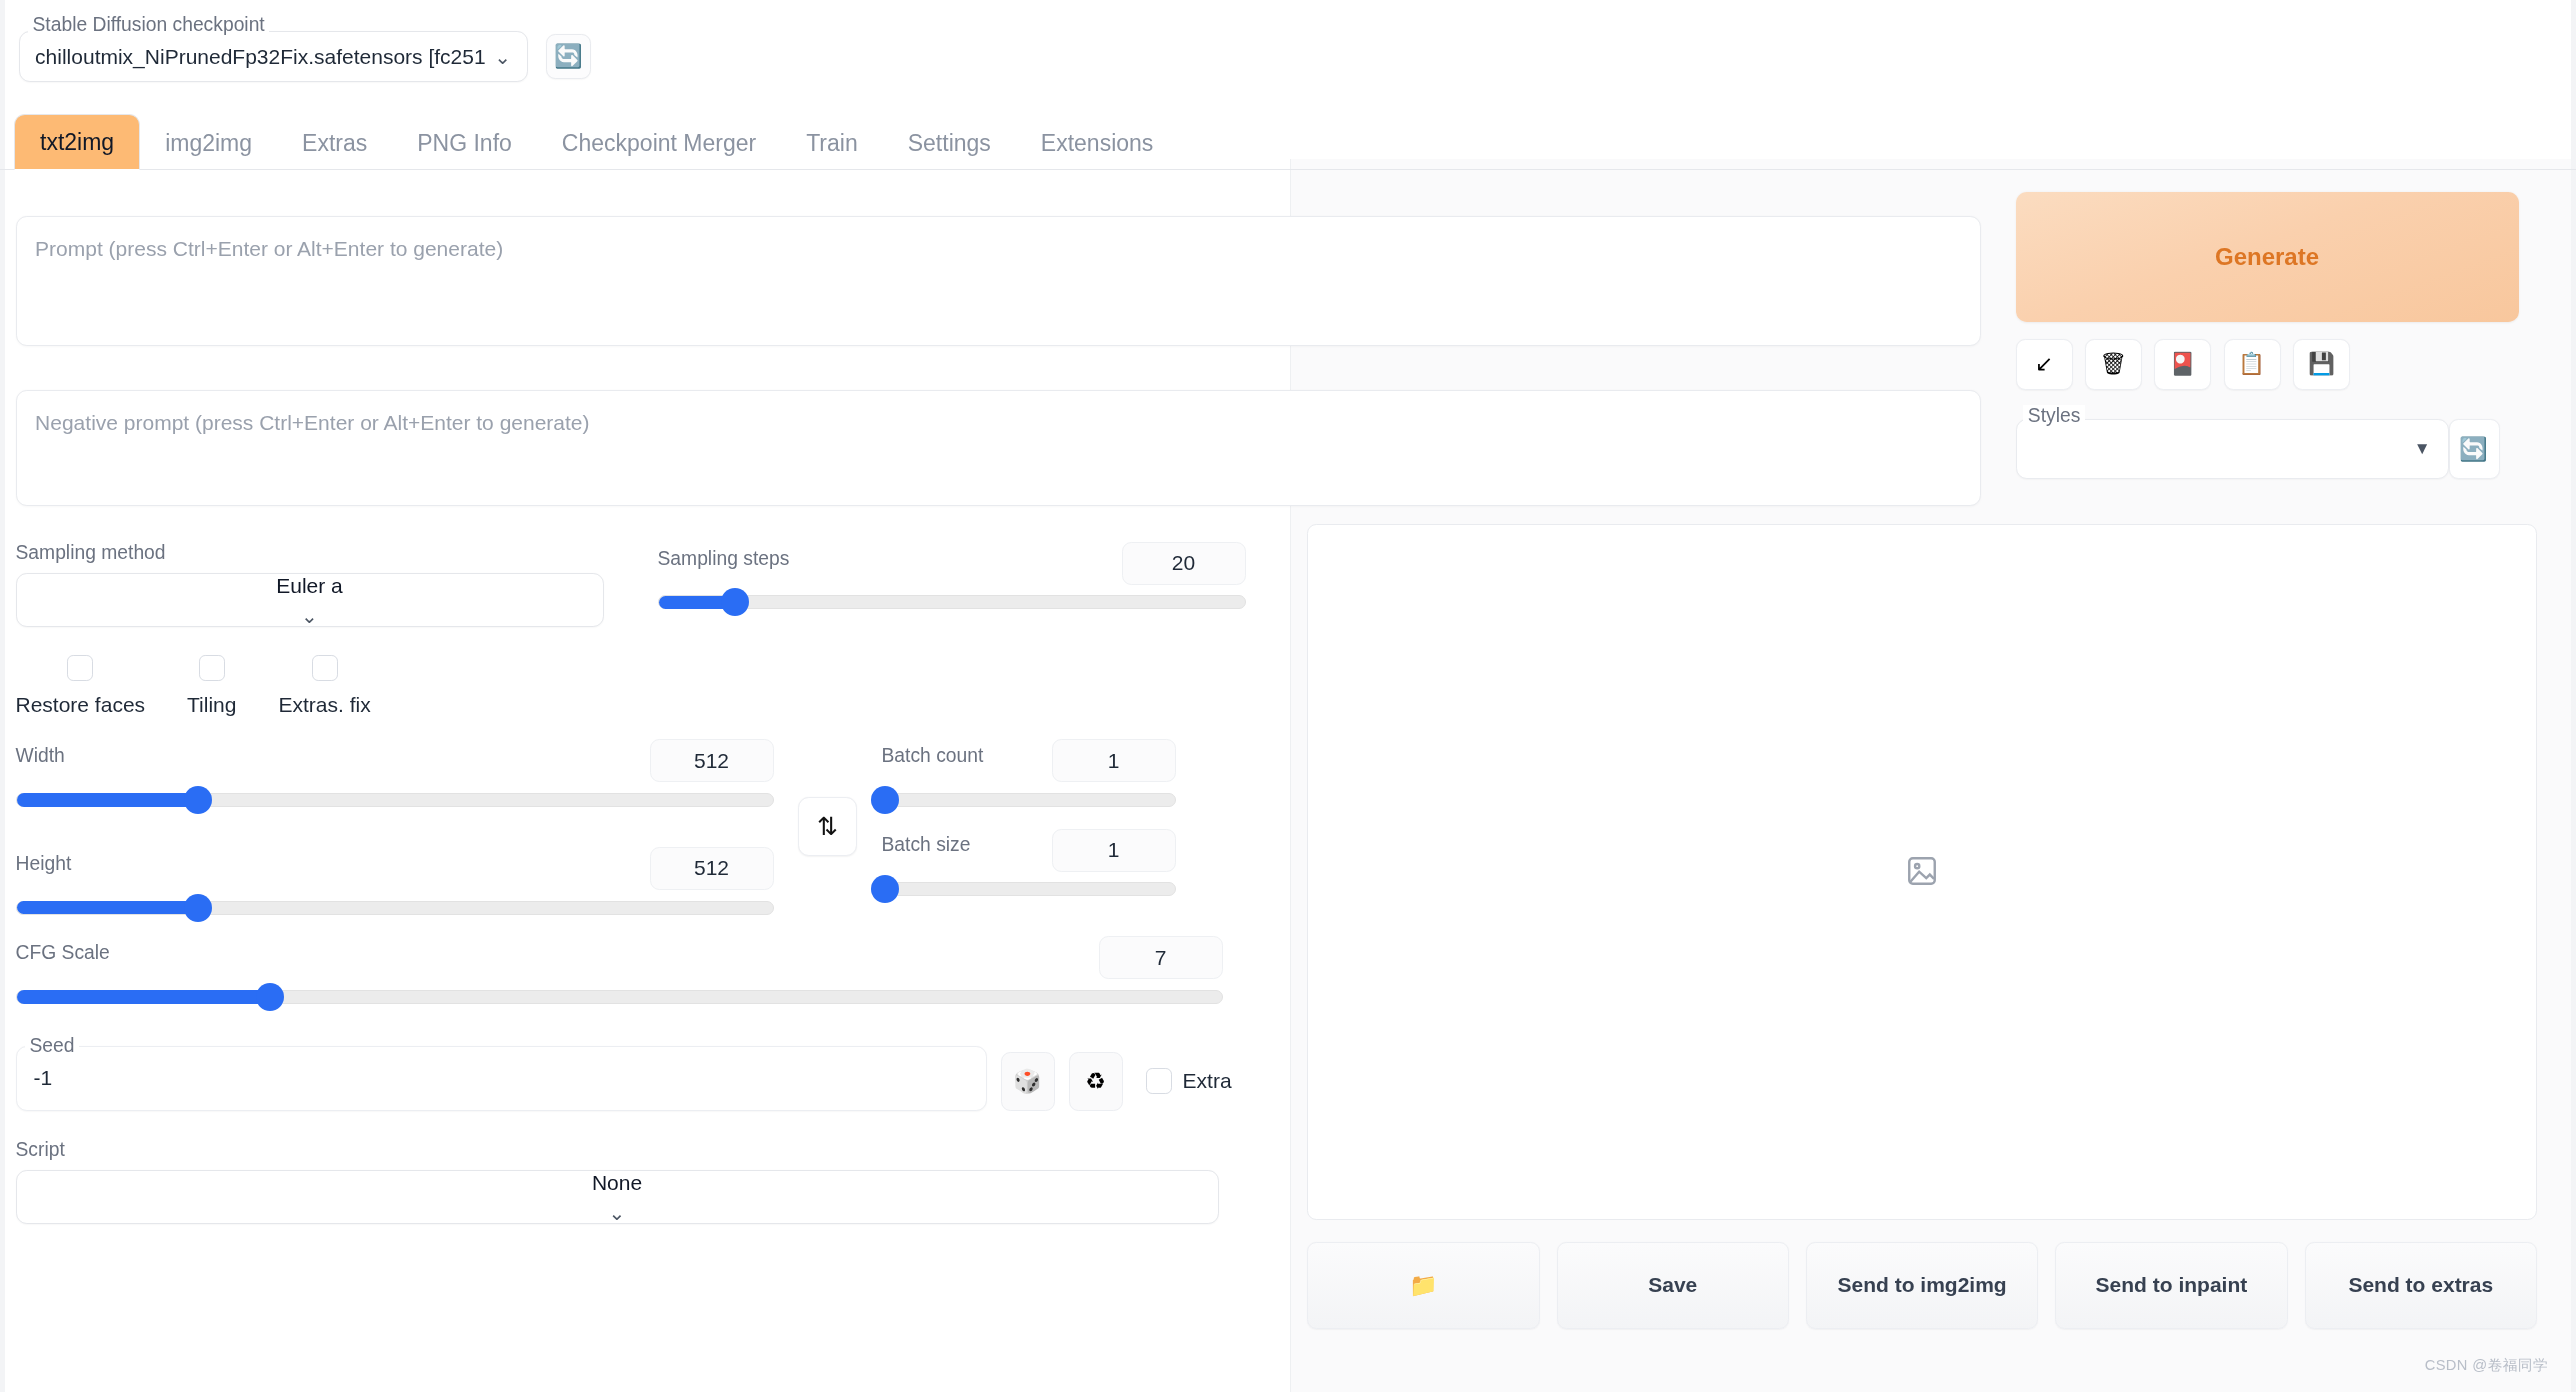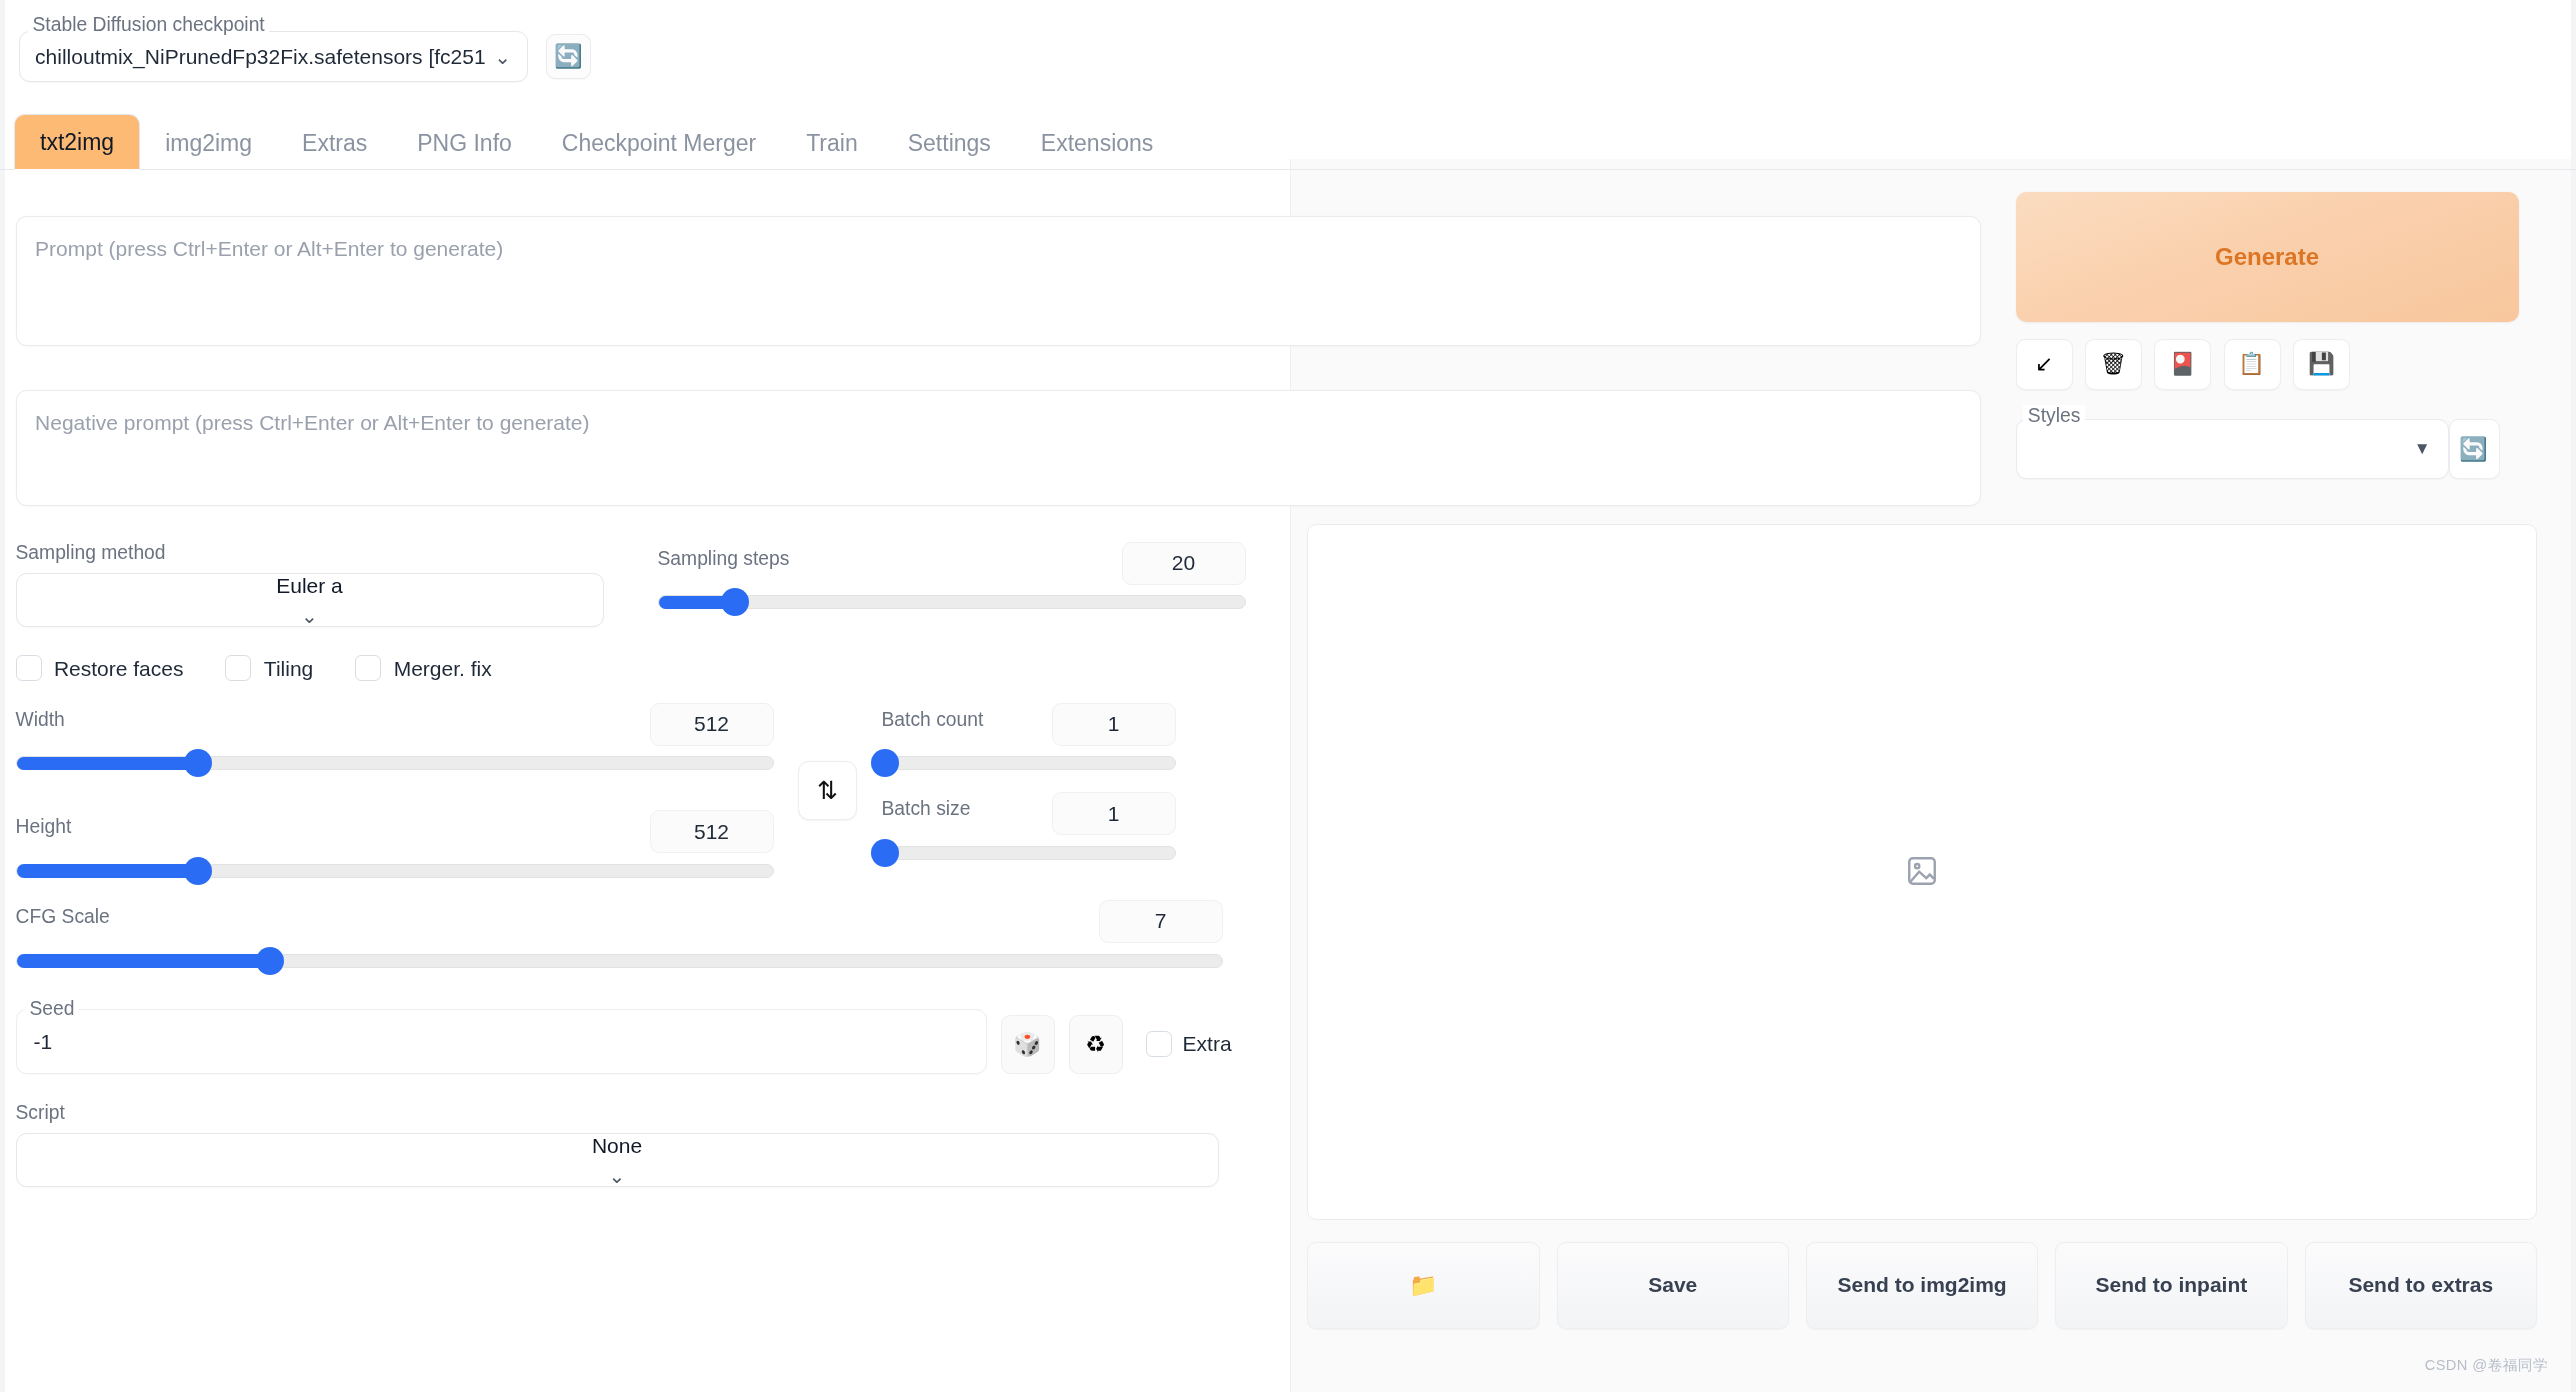--- a/index.html
+++ b/index.html
@@ -144,21 +144,21 @@
     position: relative; height: 14px; border-radius: 7px;
     background: #ececec; border: 0.8px solid #e2e2e2; margin-top: 10.8px;
   }
   .fill { position: absolute; left: 0; top: -0.8px; bottom: -0.8px; background: #2a6df4; border-radius: 7px; }
   .knob {
     position: absolute; top: 50%; width: 28px; height: 28px;
     transform: translate(-50%,-50%); border-radius: 50%; background: #2a6df4;
   }
 
   .checks { display: flex; align-items: center; gap: 42px; margin-top: 28px; }
-  .check { display: flex; align-items: flex-end; gap: 12.4px; }
+  .check { display: flex; align-items: center; gap: 12.4px; flex-direction: column; }
   .cbox { width: 26px; height: 26px; border: 0.8px solid #d8dce3; border-radius: 6.2px; background: #fff; }
   .ctext { font-size: 21px; color: #1f2937; }
 
   .wh-grid { display: flex; margin-top: 21.7px; }
   .wh-left { width: 758px; }
   .swap-wrap { width: 108px; display: flex; align-items: center; justify-content: center; }
   .swap-btn {
     width: 59px; height: 59px; border: 0.8px solid #eceef2; border-radius: 10.8px;
     background: #fff; display: flex; align-items: center; justify-content: center;
     font-size: 25px; color: #111;
@@ -324,21 +324,21 @@
             <div class="check">
               <span class="cbox"></span>
               <span class="ctext">Restore faces</span>
             </div>
             <div class="check">
               <span class="cbox"></span>
               <span class="ctext">Tiling</span>
             </div>
             <div class="check">
               <span class="cbox"></span>
-              <span class="ctext">Merger. fix</span>
+              <span class="ctext">Extras. fix</span>
             </div>
           </div>
 
         <div class="wh-grid">
           <div class="wh-left">
             <div class="slider-head">
               <span class="fld-label">Width</span>
               <div class="num-box">512</div>
             </div>
             <div class="track">

